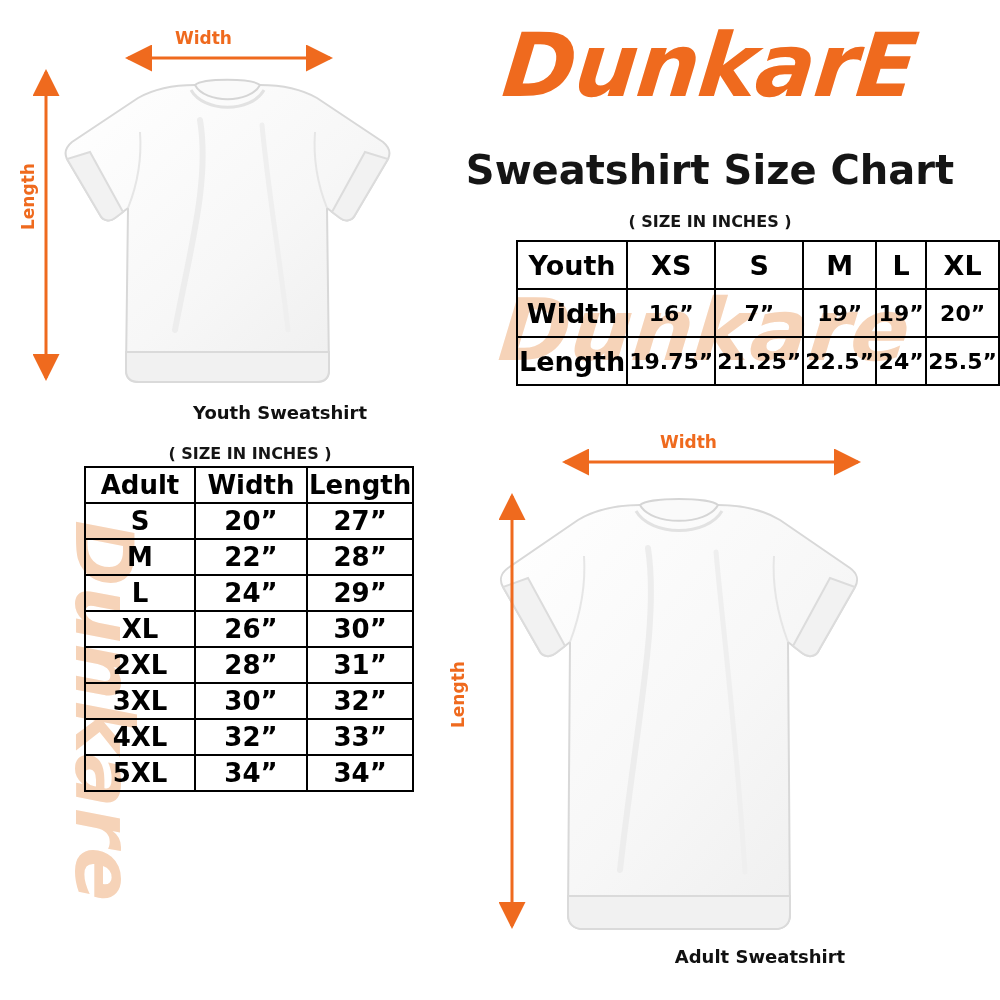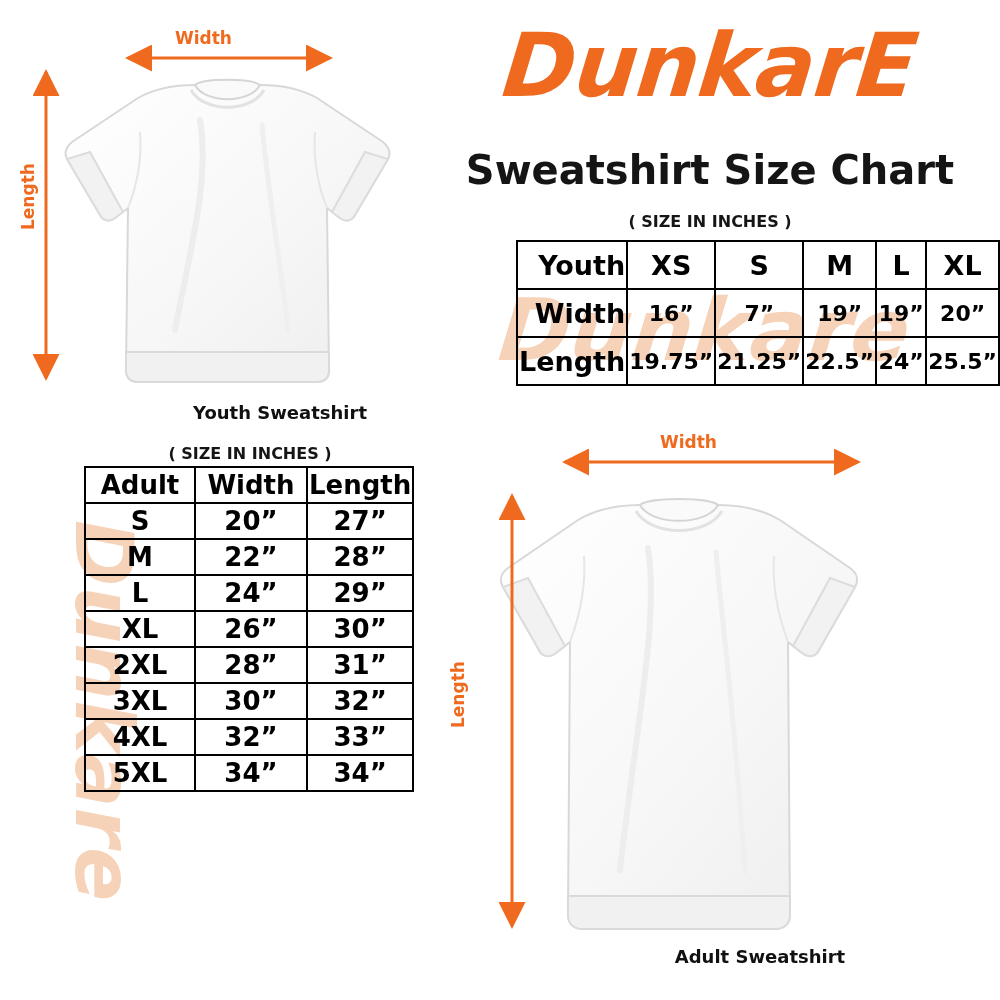--- a/index.html
+++ b/index.html
@@ -82,21 +82,21 @@
     background: transparent;
   }
 
   
   #youth-table { left: 516px; top: 240px; }
   #youth-table td, #youth-table th {
     height: 48px;
     font-size: 27px;
     font-weight: bold;
   }
-  #youth-table .hdr-label { width: 102px; font-size: 27px; text-align: right; }
+  #youth-table .hdr-label { width: 102px; font-size: 27px; }
   #youth-table .c { width: 70px; }
   #youth-table .val { font-size: 22px; margin-left: 20px; }
   #youth-table .val-lg { font-size: 22px; }
 
   
   #adult-table { left: 84px; top: 466px; }
   #adult-table td, #adult-table th {
     height: 36px;
     font-size: 26px;
     font-weight: bold;

